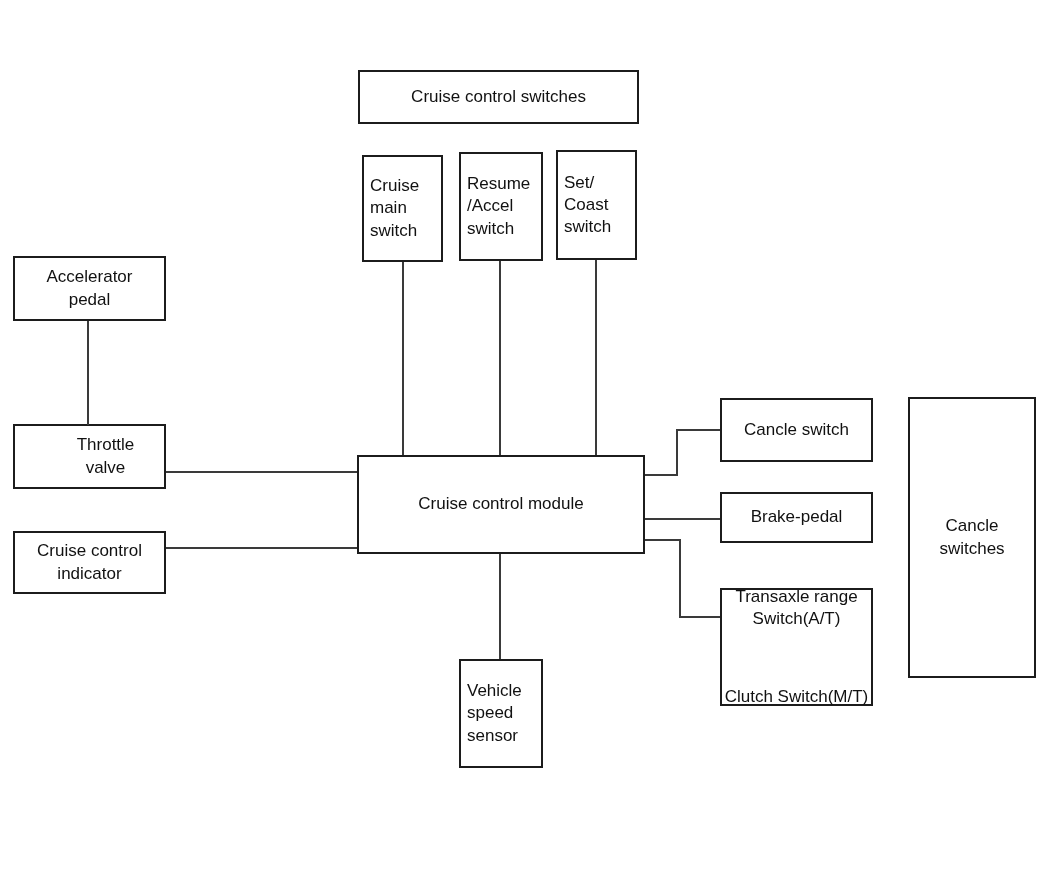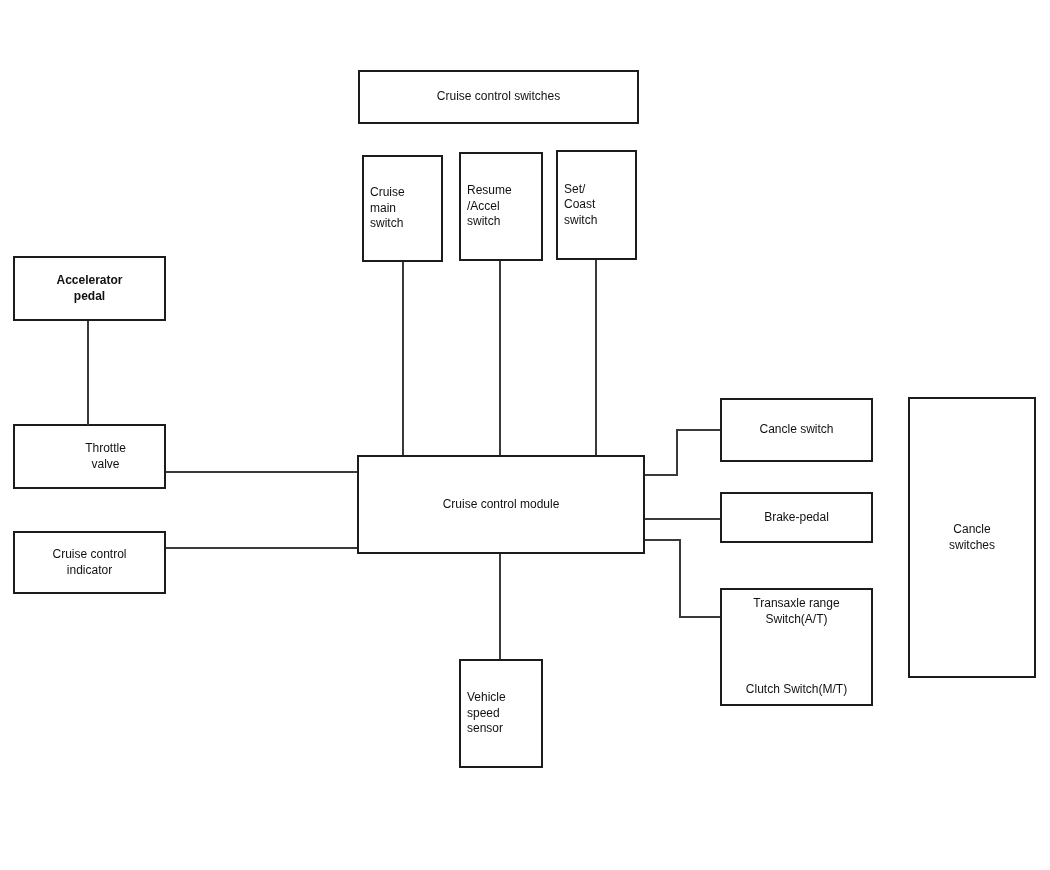--- a/index.html
+++ b/index.html
@@ -18,21 +18,21 @@
   }
   .box {
     position: absolute;
     border: 2px solid #1c1c1c;
     background: #ffffff;
     box-sizing: border-box;
     display: flex;
     flex-direction: column;
     align-items: center;
     justify-content: center;
-    font-size: 12px;
+    font-size: 17px;
     line-height: 1.3;
     white-space: pre-line;
     text-align: center;
   }
   .box.left {
     align-items: flex-start;
     text-align: left;
     padding-left: 6px;
   }
   .line {
@@ -55,21 +55,21 @@
 switch</div>
 
   <div class="box left" style="left:459px; top:152px; width:84px; height:109px;">Resume
 /Accel
 switch</div>
 
   <div class="box left" style="left:556px; top:150px; width:81px; height:110px;">Set/
 Coast
 switch</div>
 
-  <div class="box" style="left:13px; top:256px; width:153px; height:65px;font-weight:bold;">Accelerator
+  <div class="box" style="left:13px; top:256px; width:153px; height:65px;">Accelerator
 pedal</div>
 
   <div class="box" style="left:13px; top:424px; width:153px; height:65px;padding-left:32px;">Throttle
 valve</div>
 
   <div class="box" style="left:13px; top:531px; width:153px; height:63px;">Cruise control
 indicator</div>
 
   <div class="box" style="left:357px; top:455px; width:288px; height:99px;">Cruise control module</div>
 

